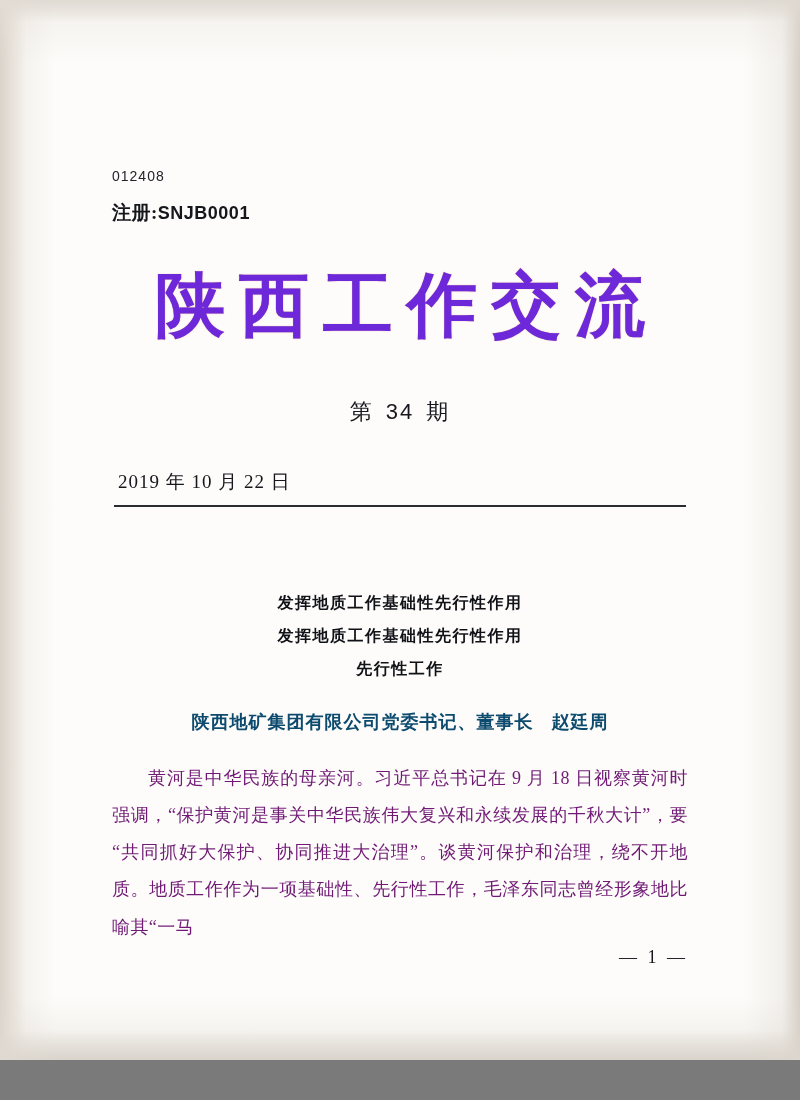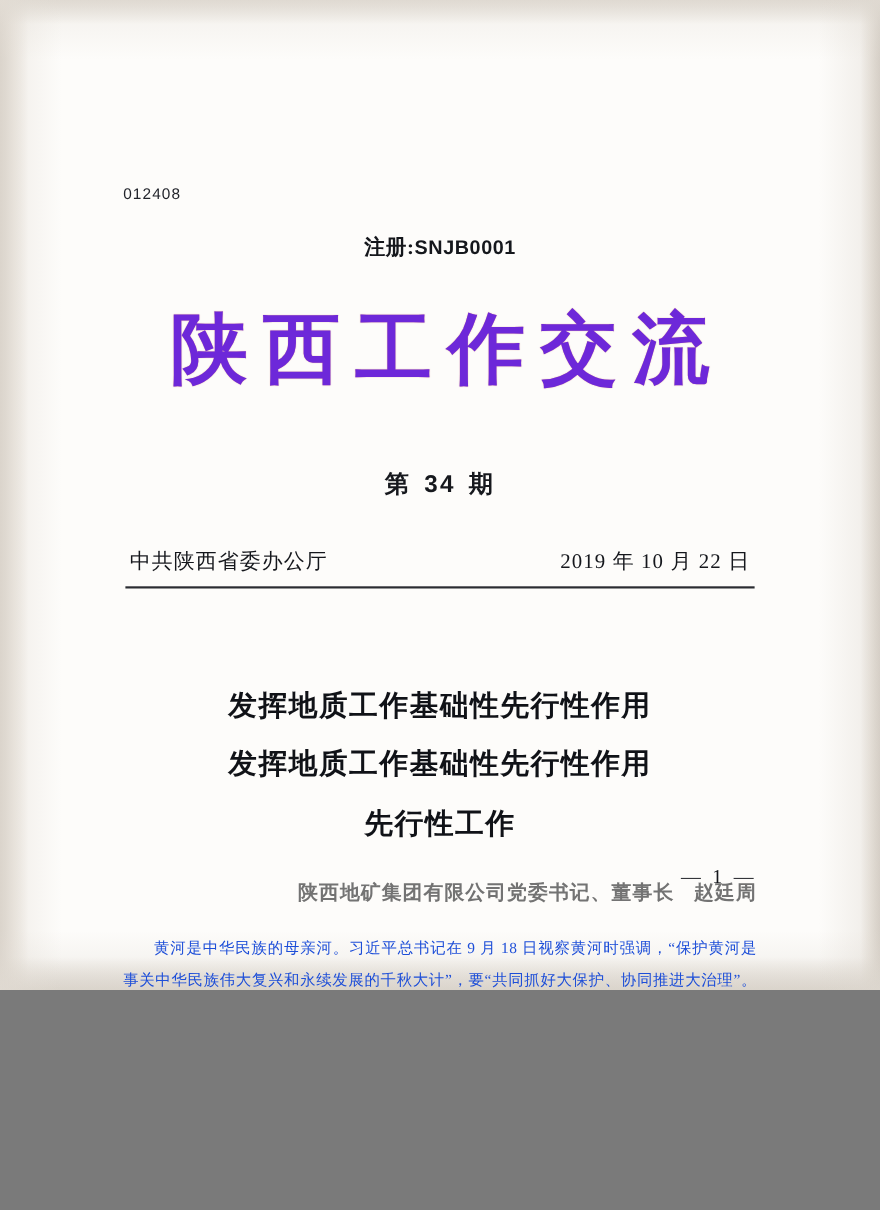--- a/index.html
+++ b/index.html
@@ -6,21 +6,21 @@
     margin: 0;
     padding: 0;
     background: #7a7a7a;
   }
   body {
     font-family: "Liberation Serif", "DejaVu Serif", serif;
   }
   .page {
     position: relative;
     width: 800px;
-    height: 900px;
+    height: 1060px;
     background: #fdfcfa;
     overflow: hidden;
   }
   
   .paper-tint {
     position: absolute;
     inset: 0;
     background:
       linear-gradient(90deg, rgba(228,222,214,0.55) 0%, rgba(255,255,255,0) 7%, rgba(255,255,255,0) 93%, rgba(222,216,208,0.5) 100%),
       linear-gradient(180deg, rgba(232,227,220,0.5) 0%, rgba(255,255,255,0) 6%, rgba(255,255,255,0) 94%, rgba(225,220,212,0.5) 100%);
@@ -62,27 +62,26 @@
   }
 
   .doc-number {
     margin-top: 168px;
     font-family: "Liberation Sans", "DejaVu Sans", sans-serif;
     font-size: 14px;
     letter-spacing: 1px;
     color: #22242b;
   }
   .register-line {
-    margin-top: 28px;
+    margin-top: 16px;
     font-size: 19px;
     font-weight: bold;
     letter-spacing: 0.5px;
     color: #15171c;
     font-family: "Liberation Serif", "DejaVu Serif", serif;
-    text-align: center;
   }
   .register-line .reg-label {
     font-family: "Liberation Serif", "DejaVu Serif", serif;
   }
   .register-line .reg-value {
     font-family: "Liberation Sans", "DejaVu Sans", sans-serif;
     font-size: 18px;
     letter-spacing: 0.5px;
   }
 
@@ -93,24 +92,24 @@
     font-size: 70px;
     font-weight: bold;
     letter-spacing: 14px;
     line-height: 1.16;
     text-indent: 14px;
     font-family: "DejaVu Serif", "Liberation Serif", serif;
     text-shadow: 0 0 1px rgba(192,39,29,0.5);
   }
 
   .issue-line {
-    margin-top: 68px;
+    margin-top: 52px;
     text-align: center;
     font-size: 22px;
-    font-weight: bold;
+    font-weight: normal;
     color: #16181d;
     letter-spacing: 2px;
   }
   .issue-line .issue-no {
     font-family: "Liberation Sans", "DejaVu Sans", sans-serif;
     padding: 0 12px;
   }
 
   .imprint {
     margin-top: 30px;
@@ -131,43 +130,43 @@
   }
   .rule {
     height: 2px;
     background: #2a2c31;
     margin: 0 2px;
   }
 
   .article-title {
     margin-top: 80px;
     text-align: center;
-    font-size: 26px;
+    font-size: 16px;
     font-weight: bold;
     line-height: 2.05;
     color: #101217;
     letter-spacing: 1.5px;
   }
   .byline {
     margin-top: 24px;
-    text-align: right;
-    font-size: 18px;
-    font-weight: bold;
-    color: #737373;
+    text-align: center;
+    font-size: 18px;
+    font-weight: bold;
+    color: #0c4a6e;
     letter-spacing: 1px;
   }
   .byline .author {
     padding-left: 18px;
   }
 
   .body-text {
     margin-top: 26px;
-    font-size: 14px;
+    font-size: 18px;
     line-height: 2.07;
-    color: #1d4ed8;
+    color: #701a75;
     text-align: justify;
     text-justify: inter-ideograph;
     letter-spacing: 0.4px;
   }
   .body-text p {
     margin: 0;
     text-indent: 2em;
   }
 
   .page-number {
@@ -199,21 +198,20 @@
       <span class="reg-label">注册:</span><span class="reg-value">SNJB0001</span>
     </div>
 
     <div class="masthead">陕西工作交流</div>
 
     <div class="issue-line">
       <span>第</span><span class="issue-no">34</span><span>期</span>
     </div>
 
     <div class="imprint">
-      <span class="org">中共陕西省委办公厅</span>
       <span class="date">2019 年 10 月 22 日</span>
     </div>
     <div class="rule"></div>
 
     <div class="article-title">
       <div>发挥地质工作基础性先行性作用</div>
       <div>发挥地质工作基础性先行性作用</div>
       <div>先行性工作</div>
     </div>
 

